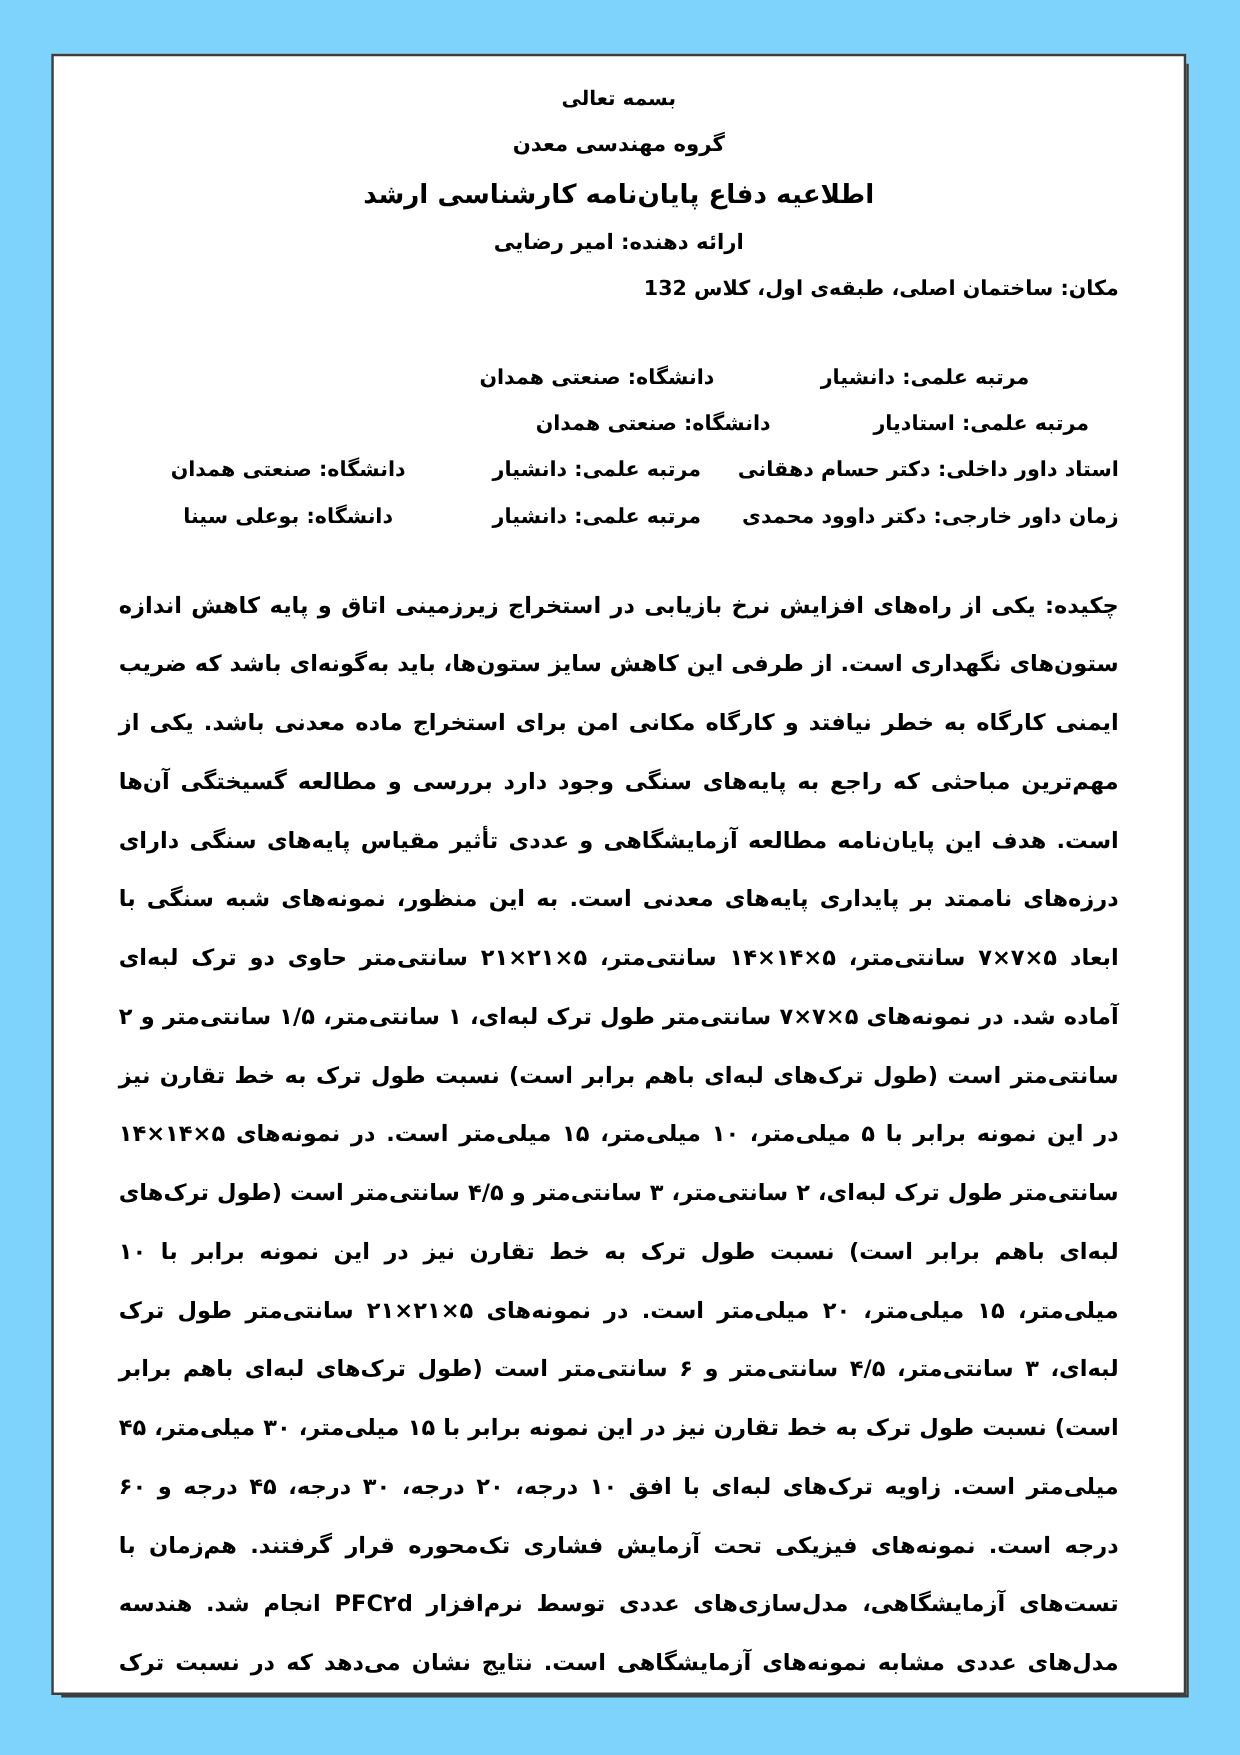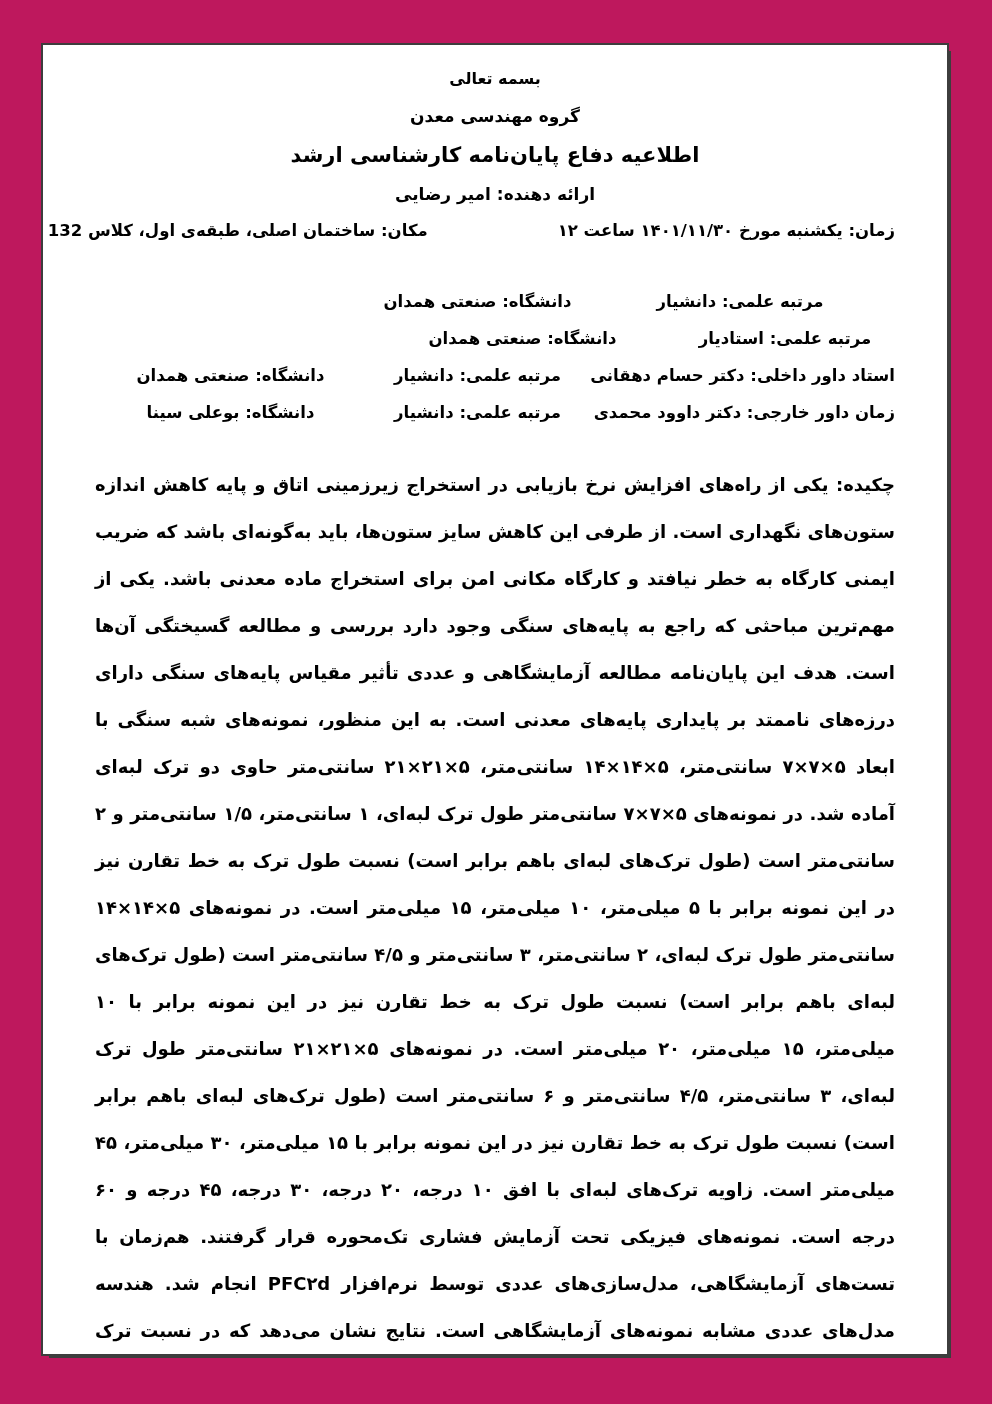--- a/index.html
+++ b/index.html
@@ -6,21 +6,21 @@
   html, body { background: #ffffff; }
   body {
     font-family: "DejaVu Sans", sans-serif;
     color: #000000;
     width: 992px;
   }
   .page {
     position: relative;
     width: 992px;
     height: 1404px;
-    background: #be185d;
+    background: #7dd3fc;
     overflow: hidden;
   }
   .frame {
     position: absolute;
     left: 41px;
     top: 43px;
     width: 908px;
     height: 1313px;
     border: 2px solid #3d3d3d;
     box-shadow: 5px 5px 0 -3px #3d3d3d;
@@ -83,21 +83,20 @@
   <div class="frame">
 
     <div class="center-block">
       <p class="h-bismillah">بسمه تعالی</p>
       <p class="h-dept">گروه مهندسی معدن</p>
       <p class="h-announce">اطلاعیه دفاع پایان‌نامه کارشناسی ارشد</p>
       <p class="h-presenter">ارائه دهنده: امیر رضایی</p>
     </div>
 
     <div class="schedule">
-      <span class="time">زمان:  یکشنبه مورخ ۱۴۰۱/۱۱/۳۰  ساعت ۱۲</span>
       <span class="location">مکان: ساختمان اصلی، طبقه‌ی اول، کلاس 132</span>
     </div>
 
     <div class="committee">
       <div class="row">
         <span class="rank">مرتبه علمی: دانشیار</span>
         <span class="university">دانشگاه: صنعتی همدان</span>
       </div>
       <div class="row">
         <span class="rank">مرتبه علمی: استادیار</span>

